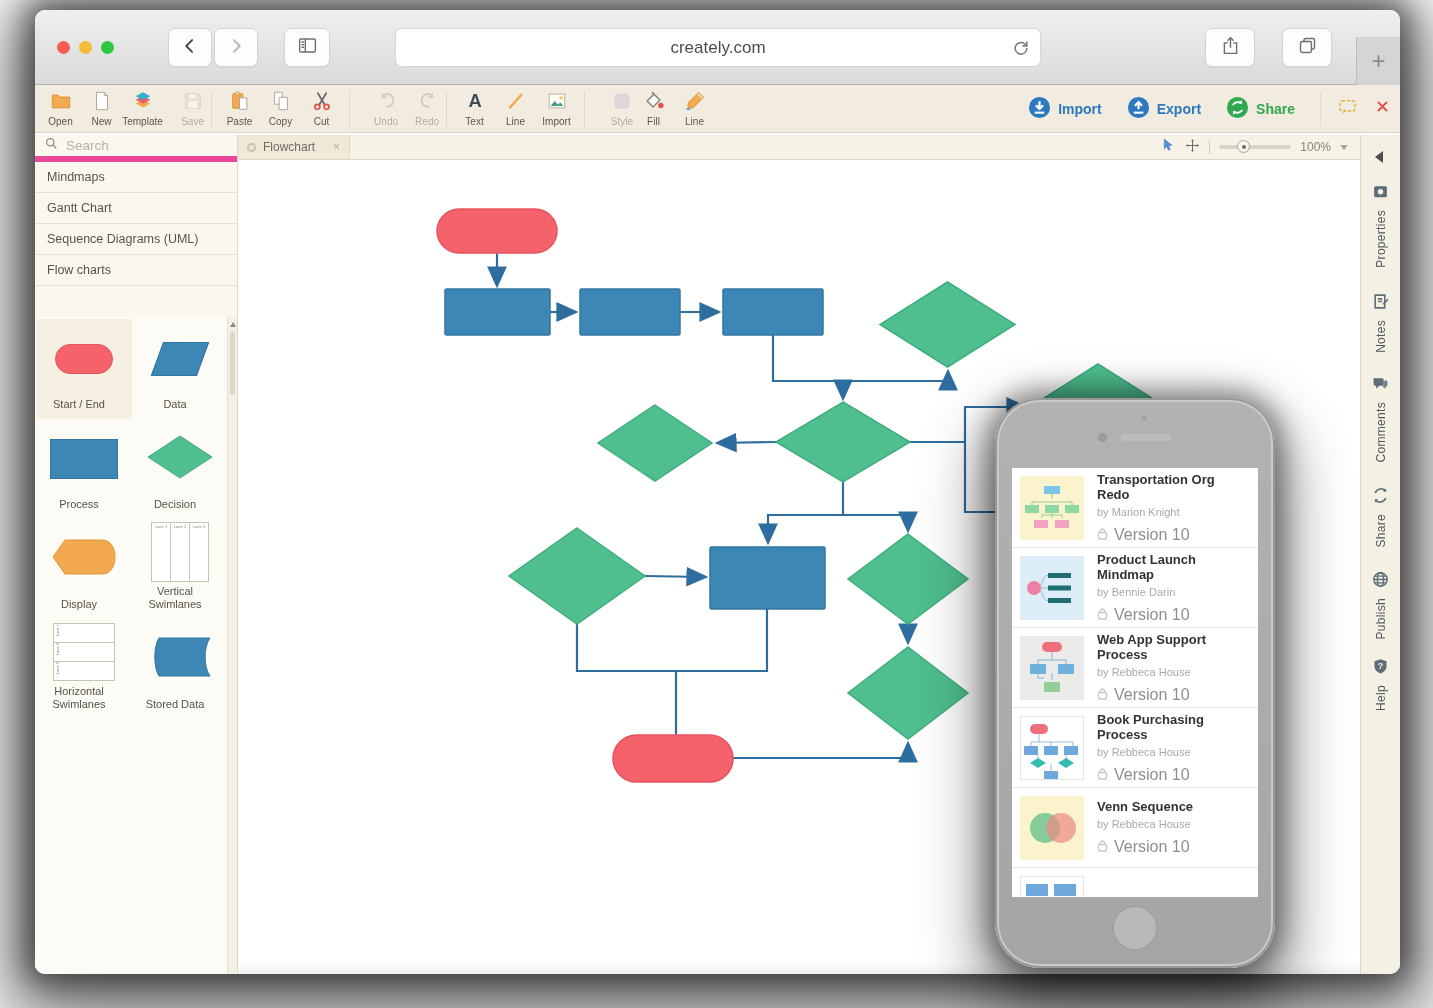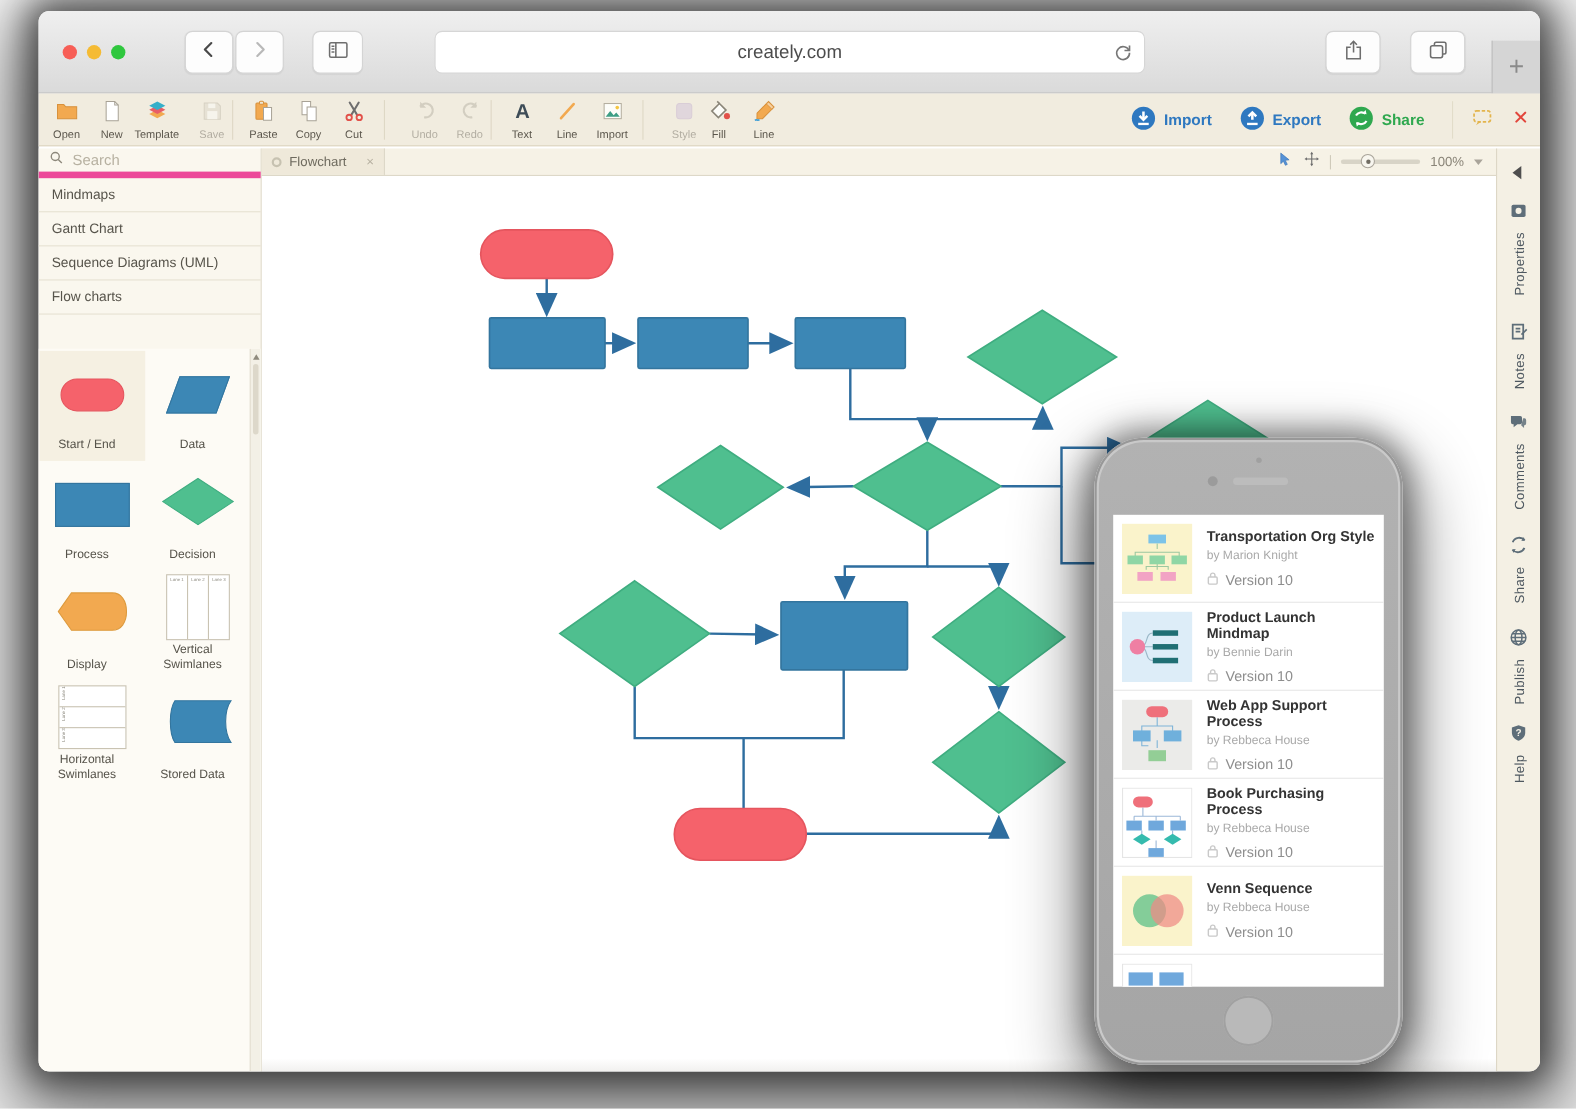--- a/index.html
+++ b/index.html
@@ -105,21 +105,21 @@
       0 0 25px 8px rgba(0,0,0,.38), 0 30px 60px 15px rgba(0,0,0,.45); }
   .camera { position:absolute; left:103px; top:35px; width:9px; height:9px; border-radius:50%; background:#9b9b9b; }
   .speaker { position:absolute; left:126px; top:36px; width:50px; height:7px; border-radius:4px; background:#bcbcbc; }
   .topdot { position:absolute; left:147px; top:18px; width:5px; height:5px; border-radius:50%; background:#a0a0a0; }
   .screen { position:absolute; left:17px; top:70px; width:246px; height:429px; background:#fff; overflow:hidden; }
   .prow { height:80px; border-bottom:1px solid #e7e7e7; display:flex; align-items:center; padding:0 8px; gap:13px; cursor:pointer; }
   .pthumb { width:64px; height:64px; flex:0 0 64px; }
   .pthumb svg { display:block; }
   .ptitle { font-size:13px; font-weight:700; color:#333; margin-bottom:4px; }
   .pauthor { font-size:11px; color:#a9a9a9; margin-bottom:8px; }
-  .pversion { font-size:13px; color:#8e8e8e; display:flex; gap:6px; align-items:center; }
+  .pversion { font-size:16px; color:#8e8e8e; display:flex; gap:6px; align-items:center; }
   .home { position:absolute; left:117px; bottom:17px; width:46px; height:46px; border-radius:50%; background:#b9b9b9;
     box-shadow:inset 0 0 0 2px #a1a1a1; cursor:pointer; }
 </style>
 </head>
 <body>
 
 <div class="stage">
 
   <div class="window">
 
@@ -555,21 +555,21 @@
               </g>
               <rect x="24" y="10" width="16" height="8" fill="#7cc3e8"></rect>
               <rect x="5" y="29" width="14" height="8" fill="#8fd6a5"></rect>
               <rect x="25" y="29" width="14" height="8" fill="#8fd6a5"></rect>
               <rect x="45" y="29" width="14" height="8" fill="#8fd6a5"></rect>
               <rect x="14" y="44" width="14" height="8" fill="#f2a3c4"></rect>
               <rect x="35" y="44" width="14" height="8" fill="#f2a3c4"></rect>
             </svg>
         </div>
         <div class="pmeta">
-          <div class="ptitle">Transportation Org Style</div>
+          <div class="ptitle">Transportation Org Redo</div>
           <div class="pauthor">by Marion Knight</div>
           <div class="pversion">
             <span><svg width="11" height="13" viewBox="0 0 11 13" fill="none" stroke="#c9c9c9" stroke-width="1.3">
                   <rect x="1.5" y="5.5" width="8" height="6.5" rx="1"></rect>
                   <path d="M3.5 5.5V4a2 2 0 0 1 4 0v1.5"></path>
                 </svg></span>
             <span>Version 10</span>
           </div>
         </div>
       </div>

